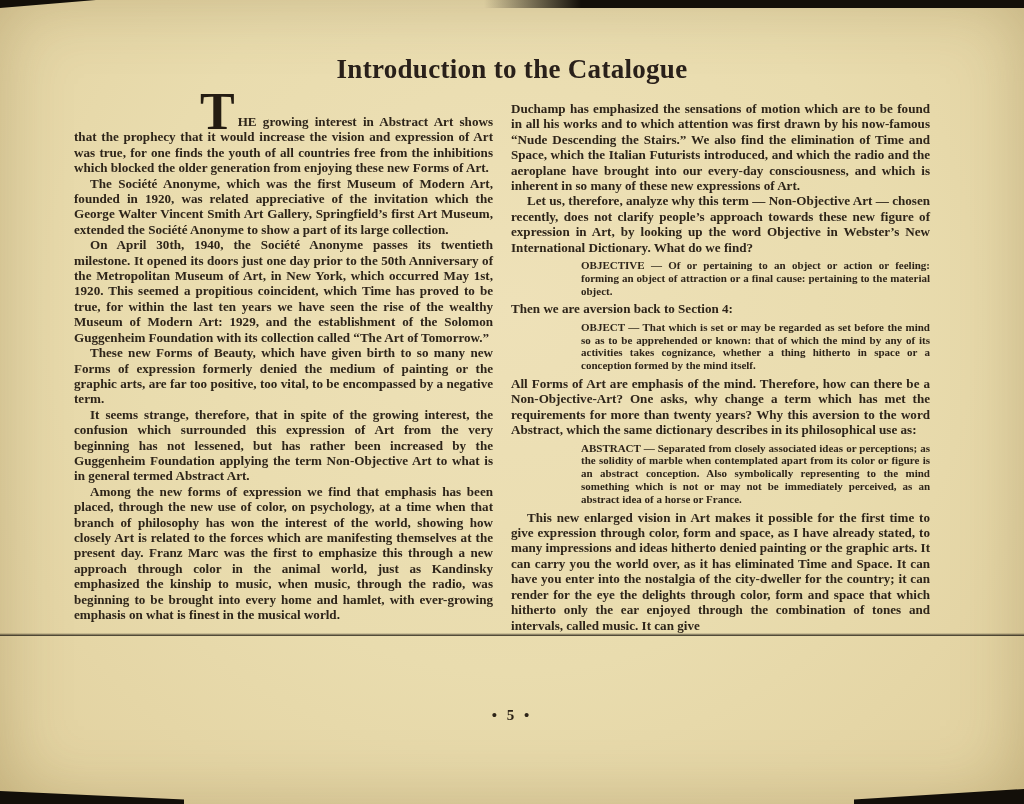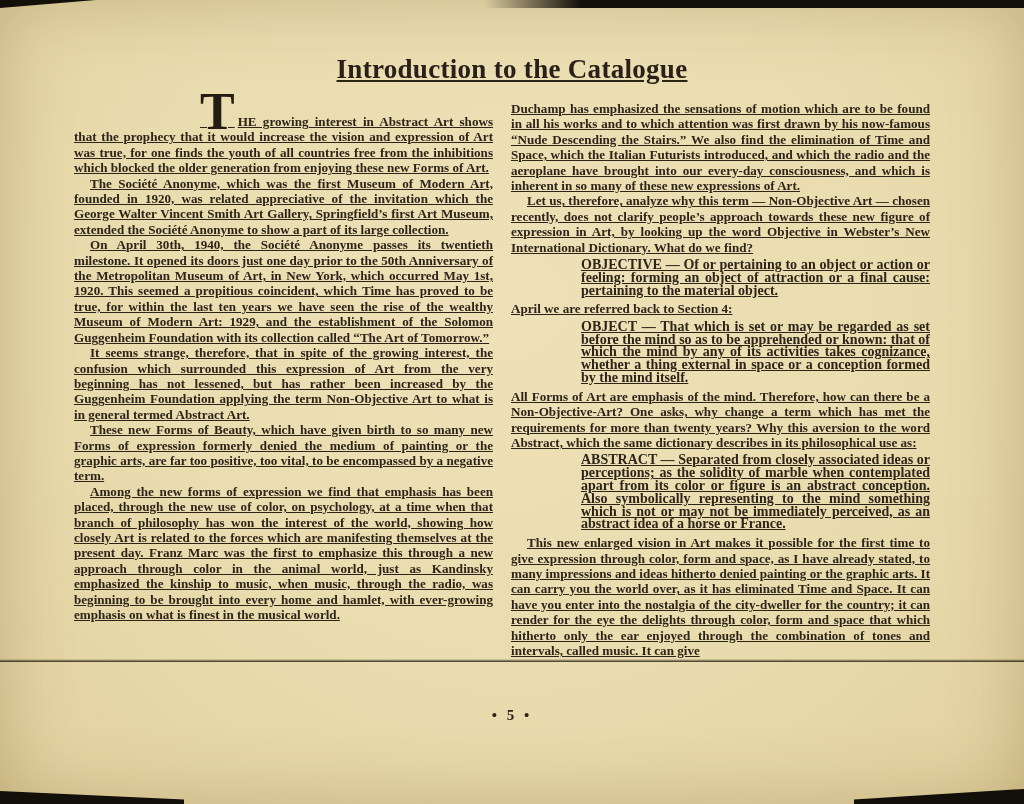--- a/index.html
+++ b/index.html
@@ -9,21 +9,20 @@
     font-family: "Liberation Serif", "DejaVu Serif", serif;
     overflow: hidden;
     position: relative;
   }
   .paper {
     position: absolute;
     inset: 0;
     background: radial-gradient(ellipse at 50% 38%, #eee1b8 0%, #e9dcae 52%, #e3d3a2 88%, #dccb97 100%);
     box-shadow: inset 0 0 70px rgba(110, 85, 35, 0.28);
     color: #2d2418;
-    text-decoration: underline;
   }
   .title {
     text-align: center;
     padding-top: 54px;
     font-size: 27px;
     font-weight: bold;
     letter-spacing: 0.3px;
     color: #29201a;
   }
   .columns {
@@ -45,21 +44,21 @@
   .dropcap {
     font-size: 52px;
     line-height: 15.4px;
     font-weight: bold;
     position: relative;
     top: 3px;
     margin-right: 3px;
     color: #241c12;
   }
   p.definition {
-    font-size: 14px;
+    font-size: 11px;
     line-height: 12.8px;
     margin: 4px 0 4px 70px;
     text-align: justify;
   }
   .page-number {
     position: absolute;
     bottom: 80px;
     left: 0;
     width: 100%;
     text-align: center;
@@ -97,31 +96,31 @@
 <div class="paper">
 
   <h1 class="title">Introduction to the Catalogue</h1>
 
   <div class="columns">
 
     <div class="col">
       <p class="body lead"><span class="dropcap">T</span><span>HE growing interest in Abstract Art shows that the prophecy that it would increase the vision and expression of Art was true, for one finds the youth of all countries free from the inhibitions which blocked the older generation from enjoying these new Forms of Art.</span></p>
       <p class="body">The Société Anonyme, which was the first Museum of Modern Art, founded in 1920, was related appreciative of the invitation which the George Walter Vincent Smith Art Gallery, Springfield’s first Art Museum, extended the Société Anonyme to show a part of its large collection.</p>
       <p class="body">On April 30th, 1940, the Société Anonyme passes its twentieth milestone. It opened its doors just one day prior to the 50th Anniversary of the Metropolitan Museum of Art, in New York, which occurred May 1st, 1920. This seemed a propitious coincident, which Time has proved to be true, for within the last ten years we have seen the rise of the wealthy Museum of Modern Art: 1929, and the establishment of the Solomon Guggenheim Foundation with its collection called “The Art of Tomorrow.”</p>
+      <p class="body">These new Forms of Beauty, which have given birth to so many new Forms of expression formerly denied the medium of painting or the graphic arts, are far too positive, too vital, to be encompassed by a negative term.</p>
       <p class="body">It seems strange, therefore, that in spite of the growing interest, the confusion which surrounded this expression of Art from the very beginning has not lessened, but has rather been increased by the Guggenheim Foundation applying the term Non-Objective Art to what is in general termed Abstract Art.</p>
-      <p class="body">These new Forms of Beauty, which have given birth to so many new Forms of expression formerly denied the medium of painting or the graphic arts, are far too positive, too vital, to be encompassed by a negative term.</p>
       <p class="body">Among the new forms of expression we find that emphasis has been placed, through the new use of color, on psychology, at a time when that branch of philosophy has won the interest of the world, showing how closely Art is related to the forces which are manifesting themselves at the present day. Franz Marc was the first to emphasize this through a new approach through color in the animal world, just as Kandinsky emphasized the kinship to music, when music, through the radio, was beginning to be brought into every home and hamlet, with ever-growing emphasis on what is finest in the musical world.</p>
     </div>
 
     <div class="col">
       <p class="body flush">Duchamp has emphasized the sensations of motion which are to be found in all his works and to which attention was first drawn by his now-famous “Nude Descending the Stairs.” We also find the elimination of Time and Space, which the Italian Futurists introduced, and which the radio and the aeroplane have brought into our every-day consciousness, and which is inherent in so many of these new expressions of Art.</p>
       <p class="body">Let us, therefore, analyze why this term — Non-Objective Art — chosen recently, does not clarify people’s approach towards these new figure of expression in Art, by looking up the word Objective in Webster’s New International Dictionary. What do we find?</p>
       <p class="definition">OBJECTIVE — Of or pertaining to an object or action or feeling: forming an object of attraction or a final cause: pertaining to the material object.</p>
-      <p class="body flush">April we are referred back to Section 4:</p>
-      <p class="definition">OBJECT — That which is set or may be regarded as set before the mind so as to be apprehended or known: that of which the mind by any of its activities takes cognizance, whether a thing external in space or a conception formed by the mind itself.</p>
+      <p class="body flush">Then we are aversion back to Section 4:</p>
+      <p class="definition">OBJECT — That which is set or may be regarded as set before the mind so as to be apprehended or known: that of which the mind by any of its activities takes cognizance, whether a thing hitherto in space or a conception formed by the mind itself.</p>
       <p class="body flush">All Forms of Art are emphasis of the mind.  Therefore, how can there be a Non-Objective-Art?  One asks, why change a term which has met the requirements for more than twenty years?  Why this aversion to the word Abstract, which the same dictionary describes in its philosophical use as:</p>
       <p class="definition">ABSTRACT — Separated from closely associated ideas or perceptions; as the solidity of marble when contemplated apart from its color or figure is an abstract conception. Also symbolically representing to the mind something which is not or may not be immediately perceived, as an abstract idea of a horse or France.</p>
       <p class="body">This new enlarged vision in Art makes it possible for the first time to give expression through color, form and space, as I have already stated, to many impressions and ideas hitherto denied painting or the graphic arts. It can carry you the world over, as it has eliminated Time and Space. It can have you enter into the nostalgia of the city-dweller for the country; it can render for the eye the delights through color, form and space that which hitherto only the ear enjoyed through the combination of tones and intervals, called music. It can give</p>
     </div>
 
   </div>
 
   <div class="page-number">• 5 •</div>
 
   <div class="artifact artifact-top-left"></div>

